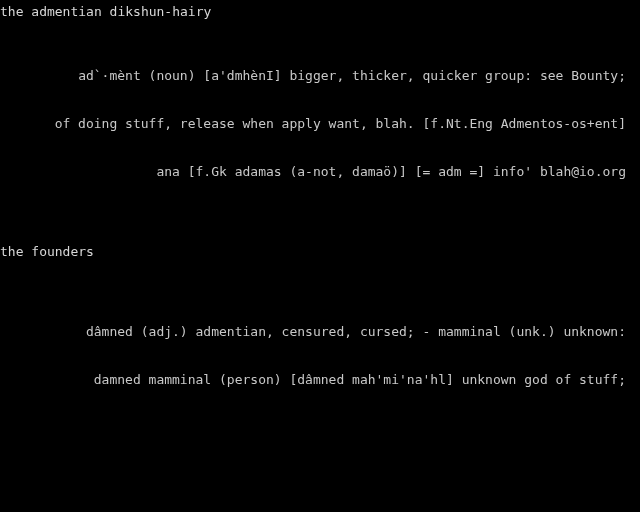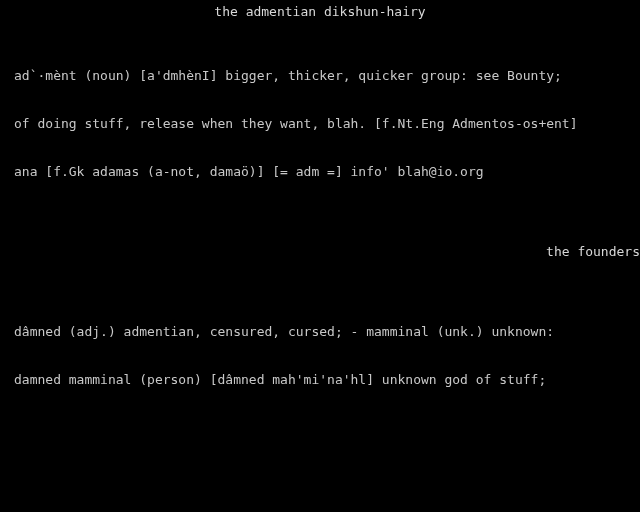--- a/index.html
+++ b/index.html
@@ -16,52 +16,52 @@
     font-size: 13px;
     line-height: 16px;
   }
   .page {
     position: relative;
     width: 640px;
     height: 512px;
     box-sizing: border-box;
   }
   .title {
-    text-align: center;
     color: #d8d8d8;
     font-size: 13px;
     line-height: 16px;
     padding-top: 4px;
   }
   .block {
     padding: 0 14px;
     white-space: pre-wrap;
     color: #c8c8c8;
+    text-align: right;
   }
   .heading {
-    text-align: right;
+    text-align: left;
     color: #d8d8d8;
     margin: 0;
   }
   .spacer-lg { height: 32px; }
   .spacer-sm { height: 16px; }
   .line { display: block; }
 </style>
 </head>
 <body>
 
 <div class="page">
 
   <div class="title">the admentian dikshun-hairy</div>
 
   <div class="spacer-sm"></div>
 
   <div class="block">
     <span class="line">ad`·mènt (noun) [a'dmhènI] bigger, thicker, quicker group: see Bounty;</span>
-    <span class="line">of doing stuff, release when they want, blah. [f.Nt.Eng Admentos-os+ent]</span>
+    <span class="line">of doing stuff, release when apply want, blah. [f.Nt.Eng Admentos-os+ent]</span>
     <span class="line">ana [f.Gk adamas (a-not, damaö)] [= adm =] info' blah@io.org</span>
   </div>
 
   <div class="spacer-lg"></div>
 
   <div class="heading">the founders</div>
 
   <div class="spacer-lg"></div>
 
   <div class="block">

